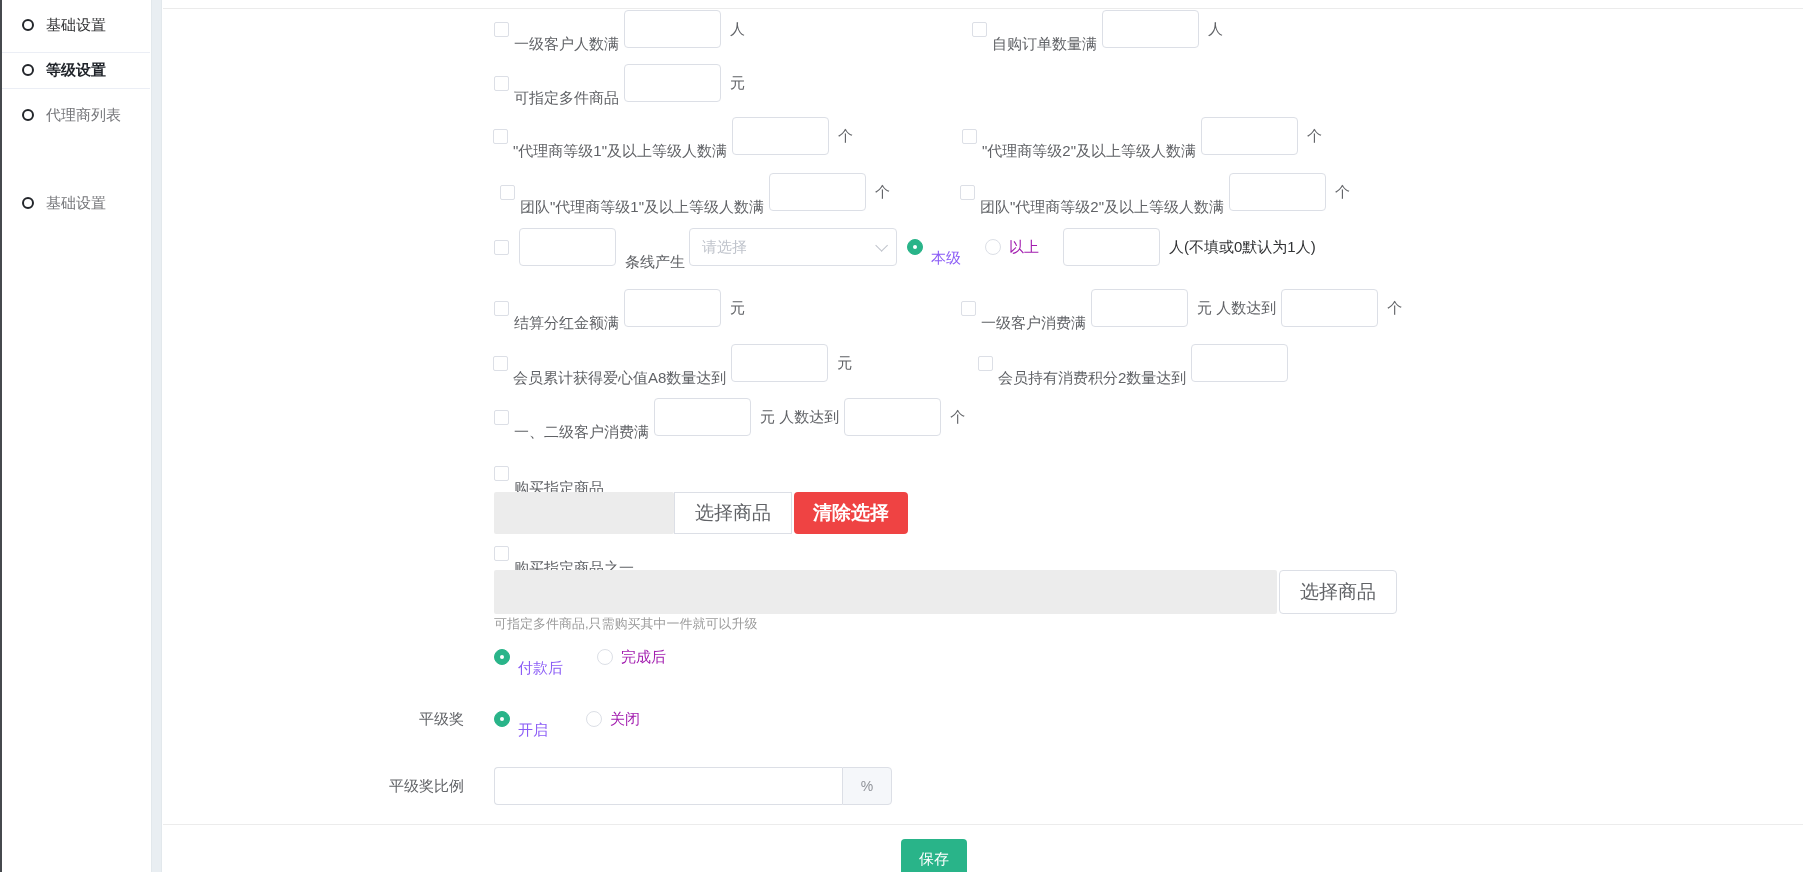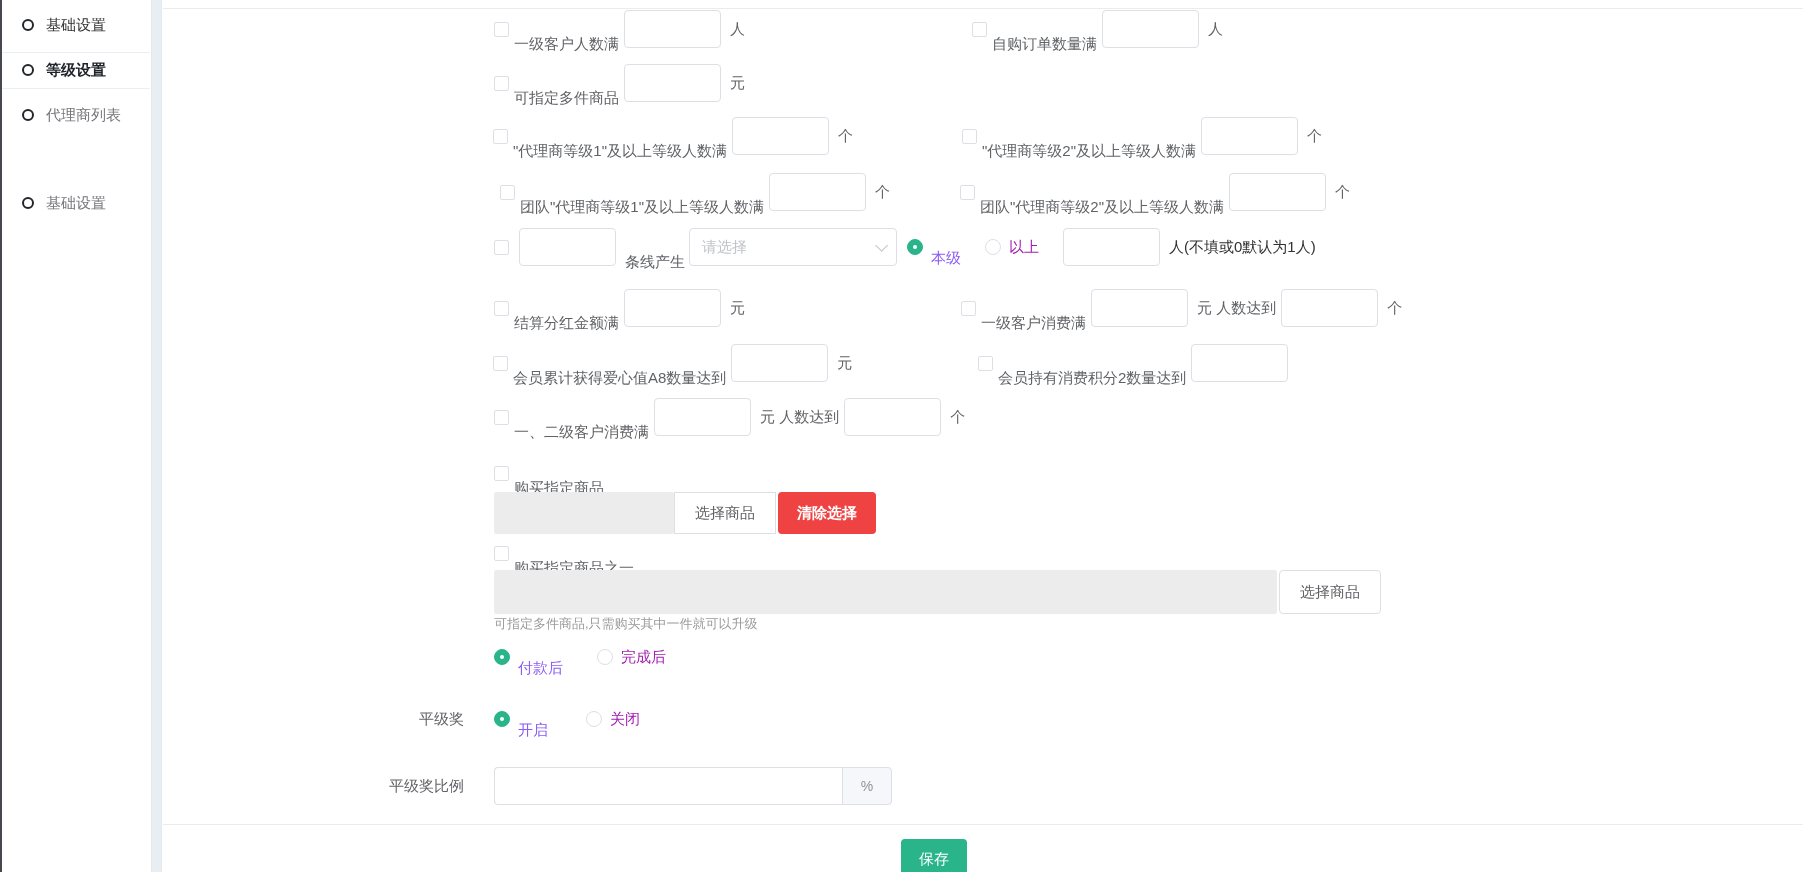--- a/index.html
+++ b/index.html
@@ -46,21 +46,21 @@
   .radio.on { background:#29b489; border-color:#29b489; }
   .radio.on::after { content:""; position:absolute; left:5px; top:5px; width:4px; height:4px;
                      border-radius:50%; background:#fff; }
   .rlabel { color:#a21caf; margin-right:24px; }
   .rlabel.on { color:#8b5cf6;margin-top:23px; }
 
   .gray-inp { background:#ececec; border:none; border-radius:2px; flex:none; }
   .gray-inp.small { width:180px; height:42px; }
   .gray-inp.big   { width:783px; height:44px; }
 
-  .btn { display:flex; align-items:center; justify-content:center; font-size:15px; cursor:pointer; flex:none;font-family:Liberation Mono, monospace; }
+  .btn { display:flex; align-items:center; justify-content:center; font-size:19px; cursor:pointer; flex:none;font-family:Liberation Mono, monospace; }
   .btn-white { height:42px; padding:0 20px; background:#fff; border:1px solid #dcdfe6; color:#606266; }
   .btn-red   { height:42px; padding:0 19px; background:#ef4343; border-radius:4px; color:#fff; margin-left:2px; font-weight:bold; }
   .btn-white.rounded { height:44px; border-radius:4px; margin-left:2px; }
 
   .hint { font-size:13px; color:#9b9b9b; }
 
   .form-label { display:inline-block; width:151px; text-align:right; margin-right:30px; color:#606266; flex:none; }
 
   .pct-input { width:348px; height:38px; border:1px solid #dcdfe6; border-right:none;
                border-radius:4px 0 0 4px; background:#fff; outline:none; padding:0 10px; font-size:15px; flex:none; }

